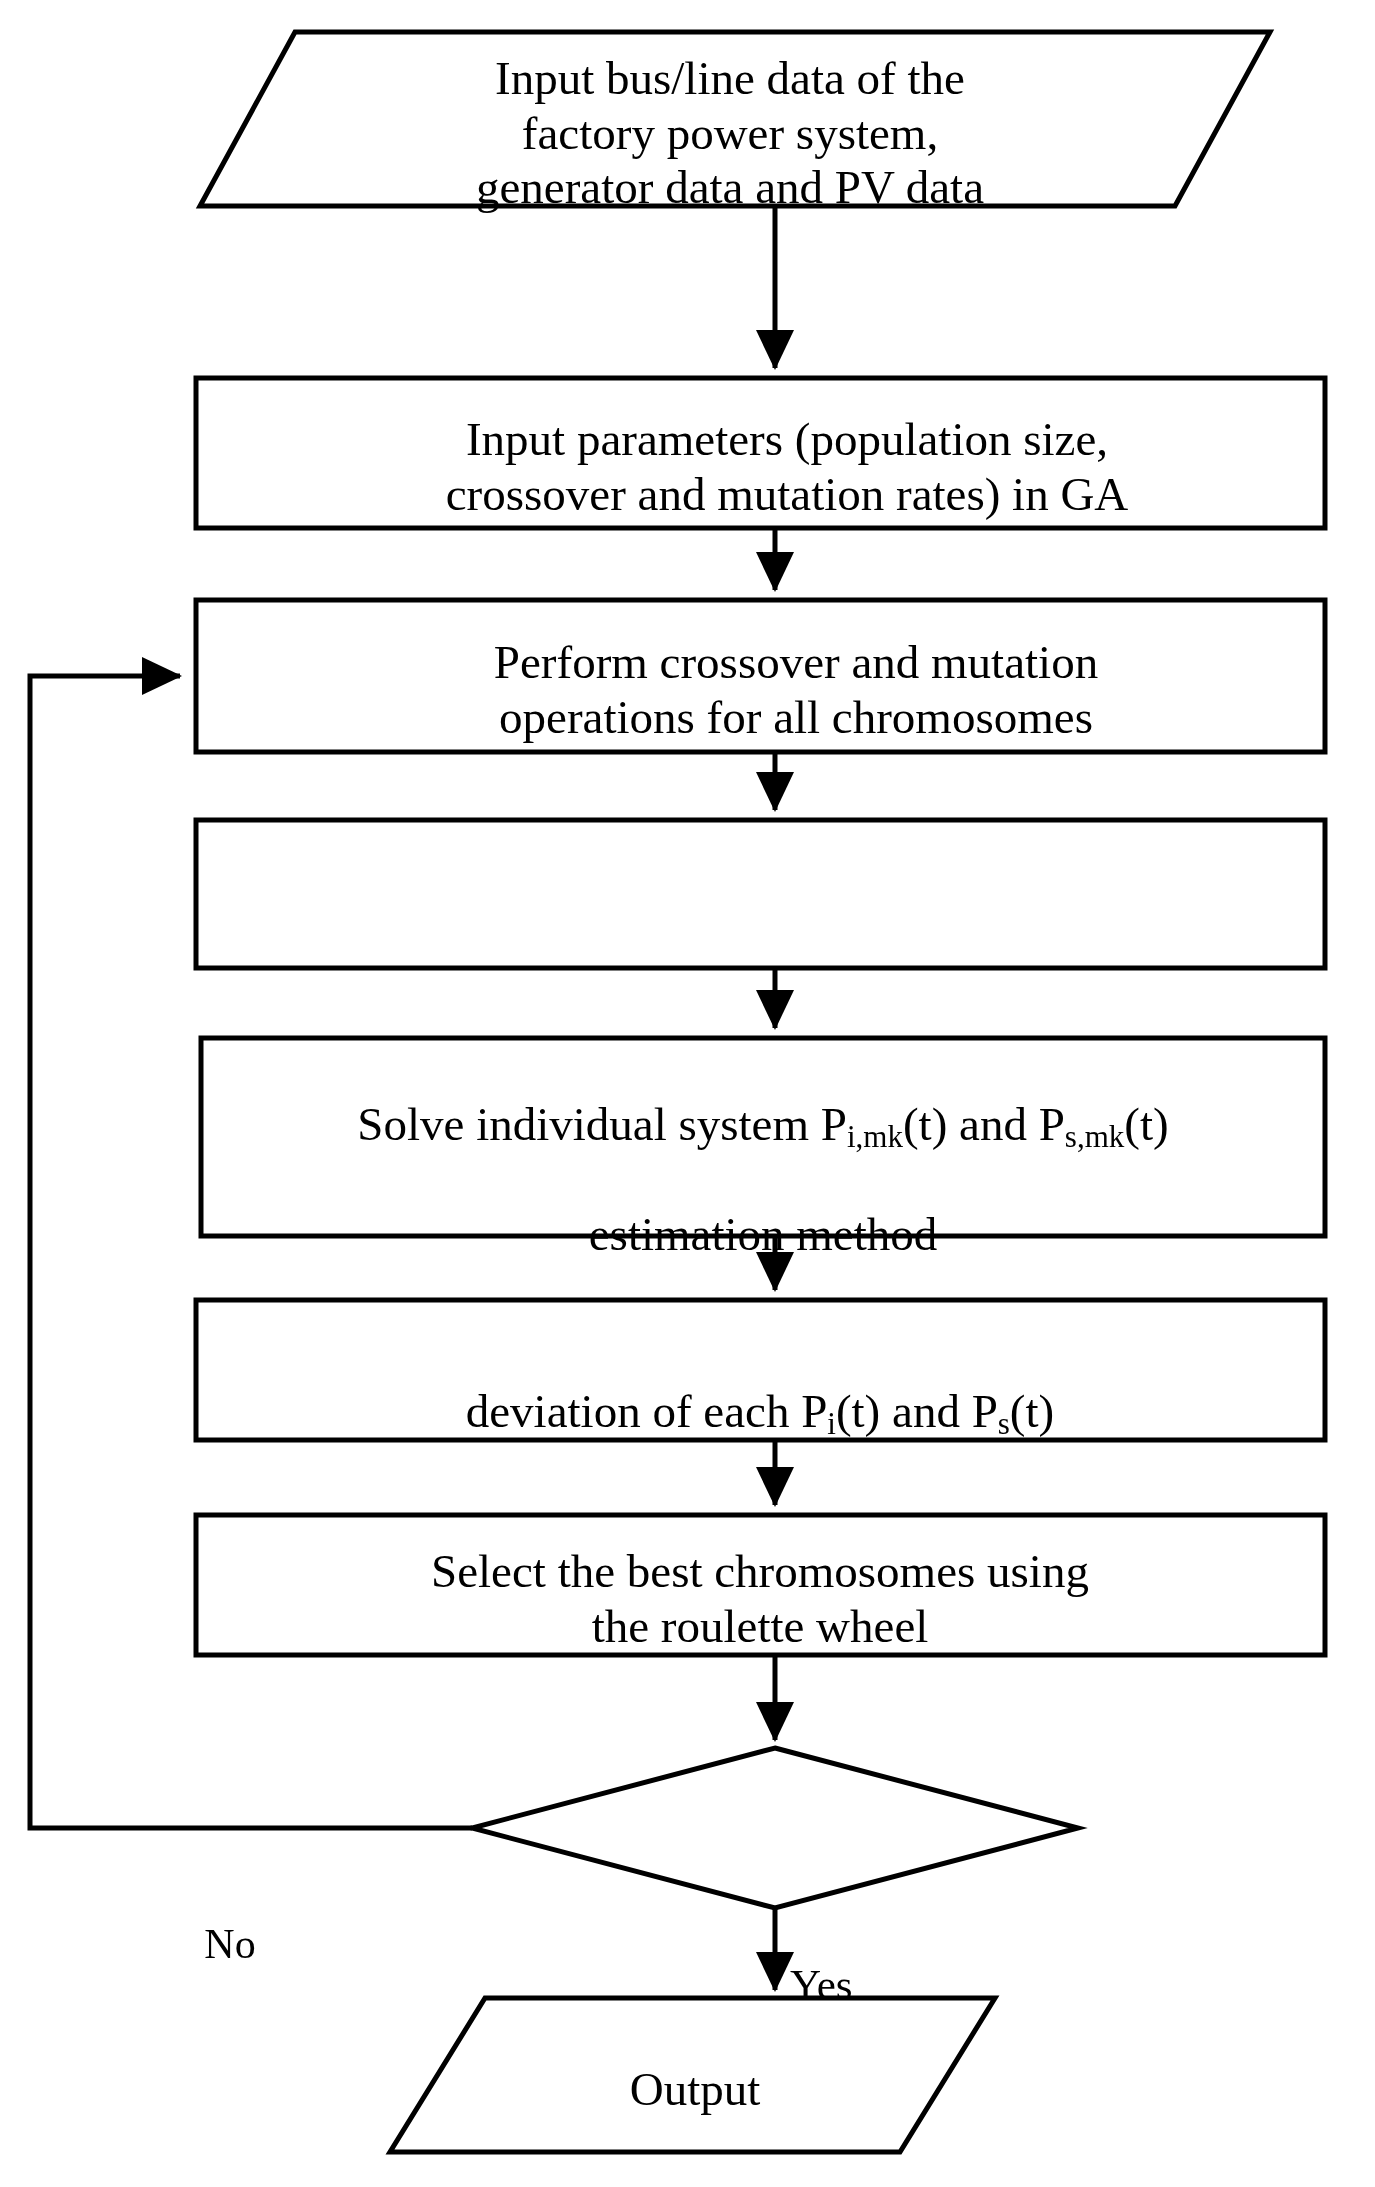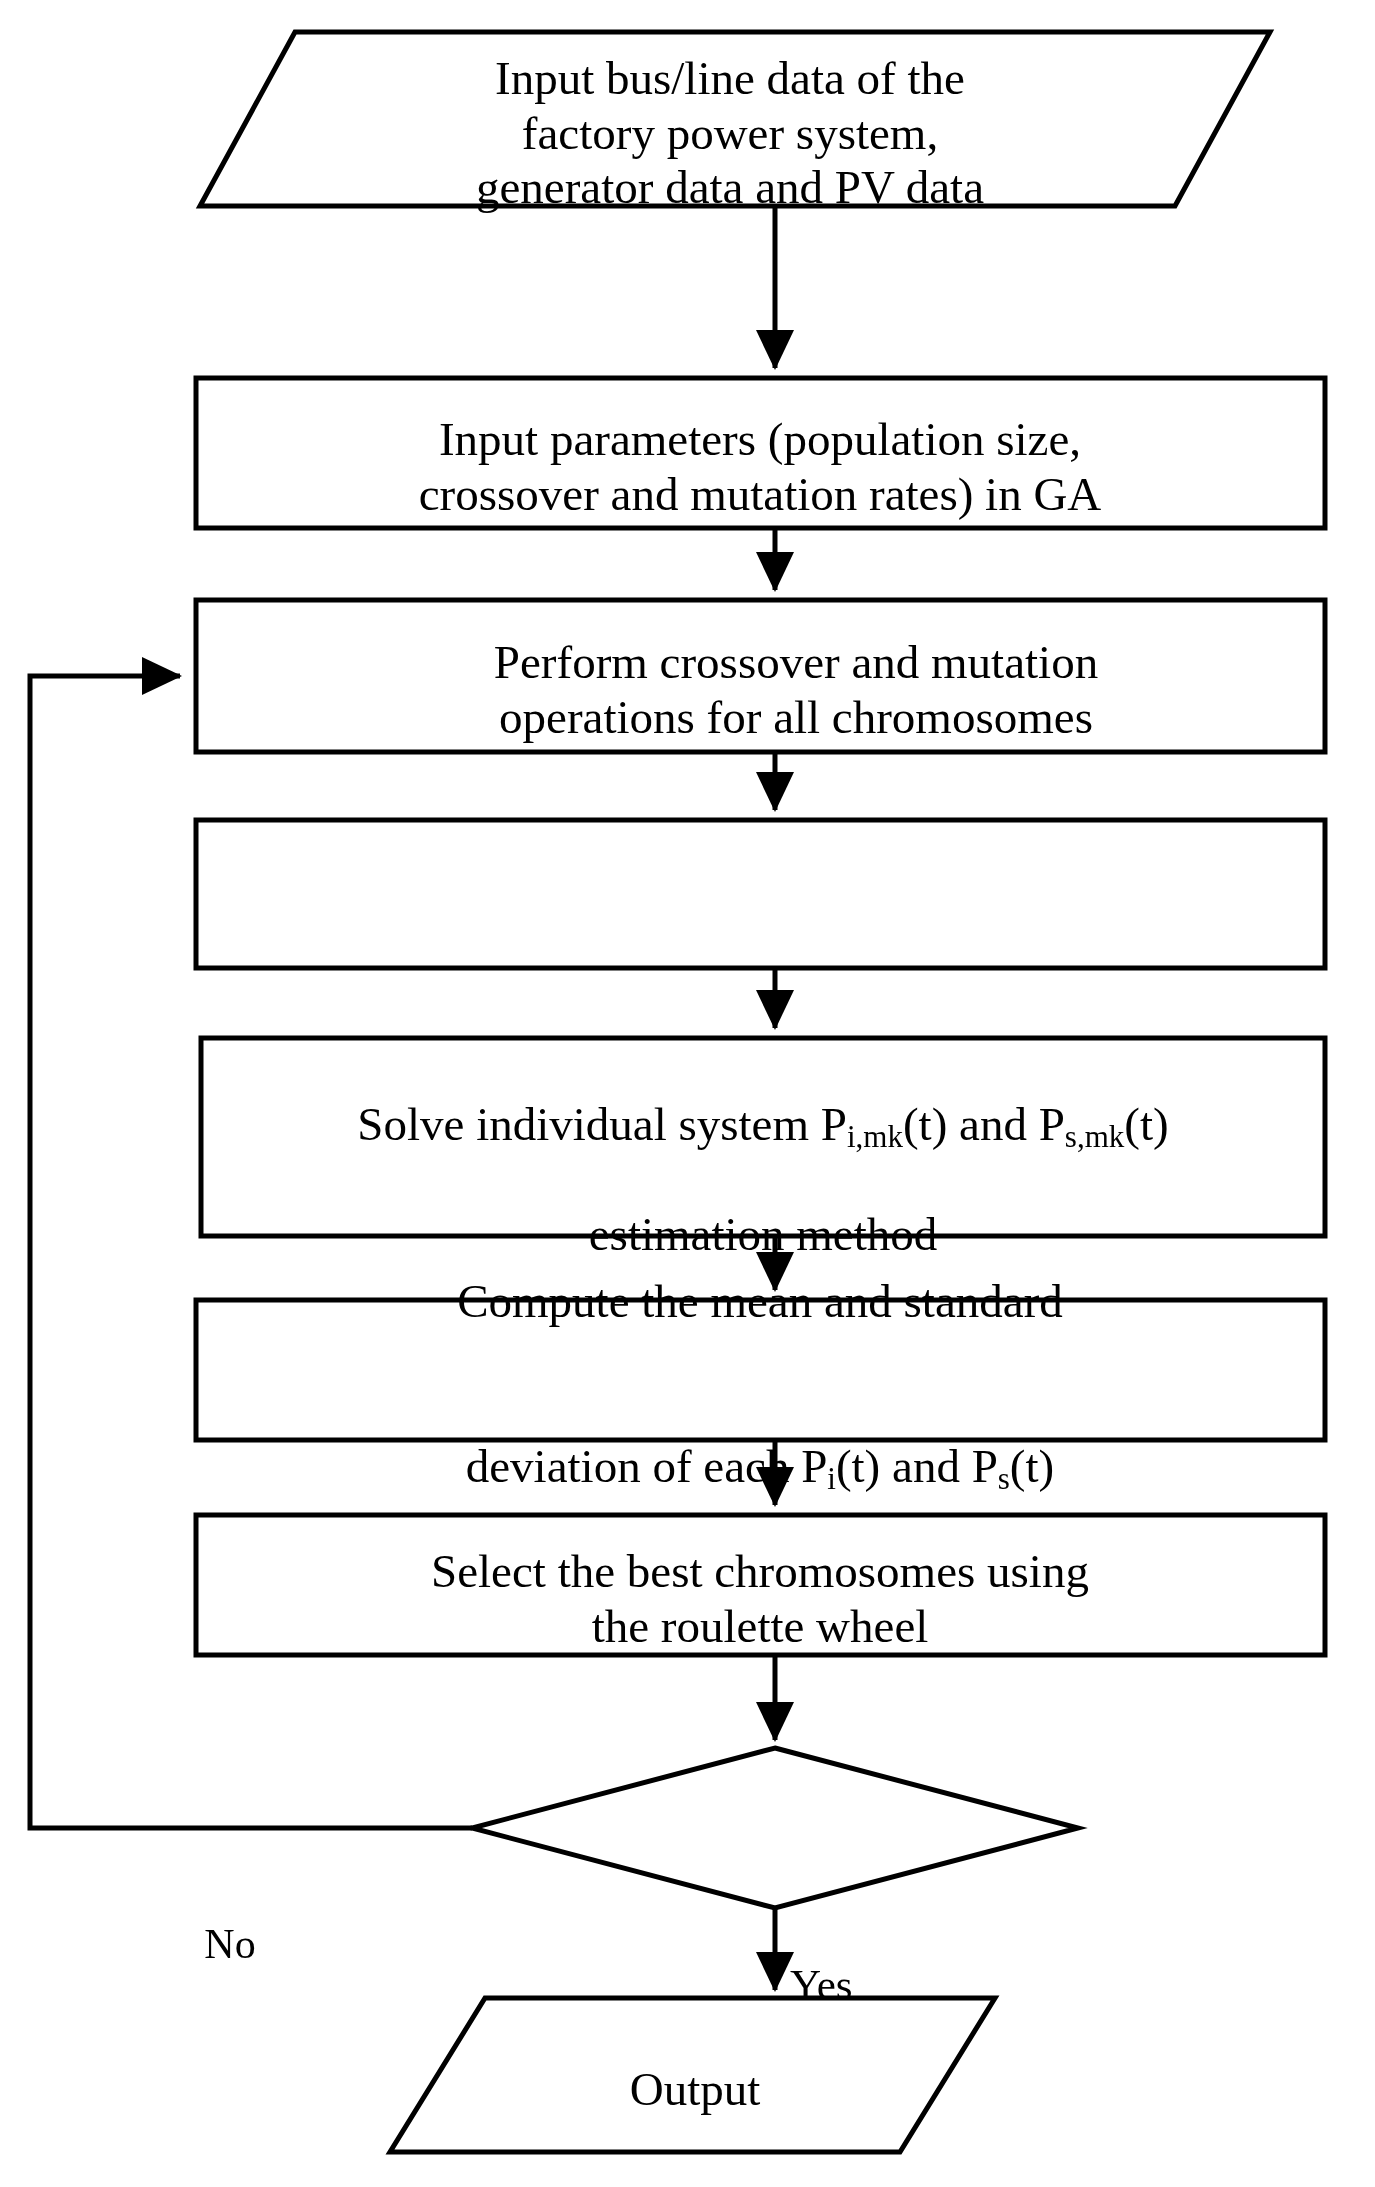--- a/index.html
+++ b/index.html
@@ -29,21 +29,21 @@
     justify-content: center;
     text-align: center;
     color: #000000;
     font-family: "Liberation Serif", "DejaVu Serif", serif;
     line-height: 1.17;
     white-space: pre-line;
     pointer-events: none;
     margin-top: 14px;
   }
   .t-input1   { left: 230px;  top: 34px;   width: 1000px; height: 170px; font-size: 47px; }
-  .t-box2     { left: 200px;  top: 380px;  width: 1120px; height: 146px; font-size: 47px; }
+  .t-box2     { left: 200px;  top: 380px;  width: 1120px; height: 146px; font-size: 47px; padding-left: 27px; }
   .t-box3     { left: 200px;  top: 602px;  width: 1120px; height: 148px; font-size: 47px; padding-left: 36px; }
   .t-box4     { left: 200px;  top: 822px;  width: 1120px; height: 144px; font-size: 47px; }
   .t-box5     { left: 204px;  top: 1042px; width: 1118px; height: 192px; font-size: 47px; }
   .t-box6     { left: 200px;  top: 1302px; width: 1120px; height: 136px; font-size: 47px; }
   .t-box7     { left: 200px;  top: 1517px; width: 1120px; height: 136px; font-size: 47px; }
   .t-diamond  { left: 470px;  top: 1788px; width: 610px;  height: 80px;  font-size: 47px; }
   .t-output   { left: 430px;  top: 2010px; width: 530px;  height: 130px; font-size: 47px; }
   .t-no       { left: 170px;  top: 1905px; width: 120px;  height: 52px;  font-size: 42px; }
   .t-yes      { left: 790px;  top: 1945px; width: 130px;  height: 52px;  font-size: 43px; justify-content: flex-start;}
   .node-text sub {
@@ -109,21 +109,20 @@
     <div>
       <div>
         <span>Solve individual system P</span><sub>i,mk</sub><span>(t) and P</span><sub>s,mk</sub><span>(t)</span>
       </div>
       <div>estimation method</div>
     </div>
   </div>
 
   <div class="node-text t-box6">
     <div>
-      <div>Compute the mean and standard</div>
       <div>
         <span>deviation of each P</span><sub>i</sub><span>(t) and P</span><sub>s</sub><span>(t)</span>
       </div>
     </div>
   </div>
 
   <div class="node-text t-box7">Select the best chromosomes using
 the roulette wheel</div>
 
 

